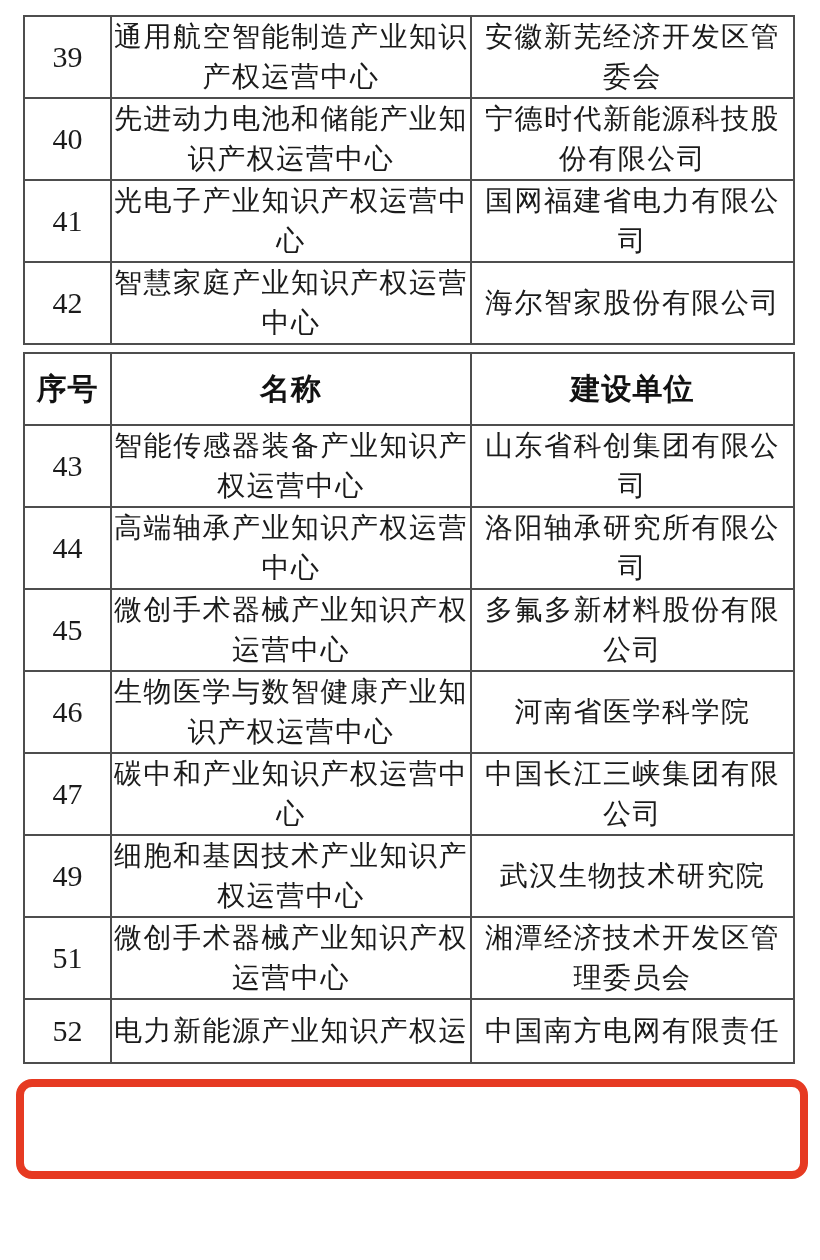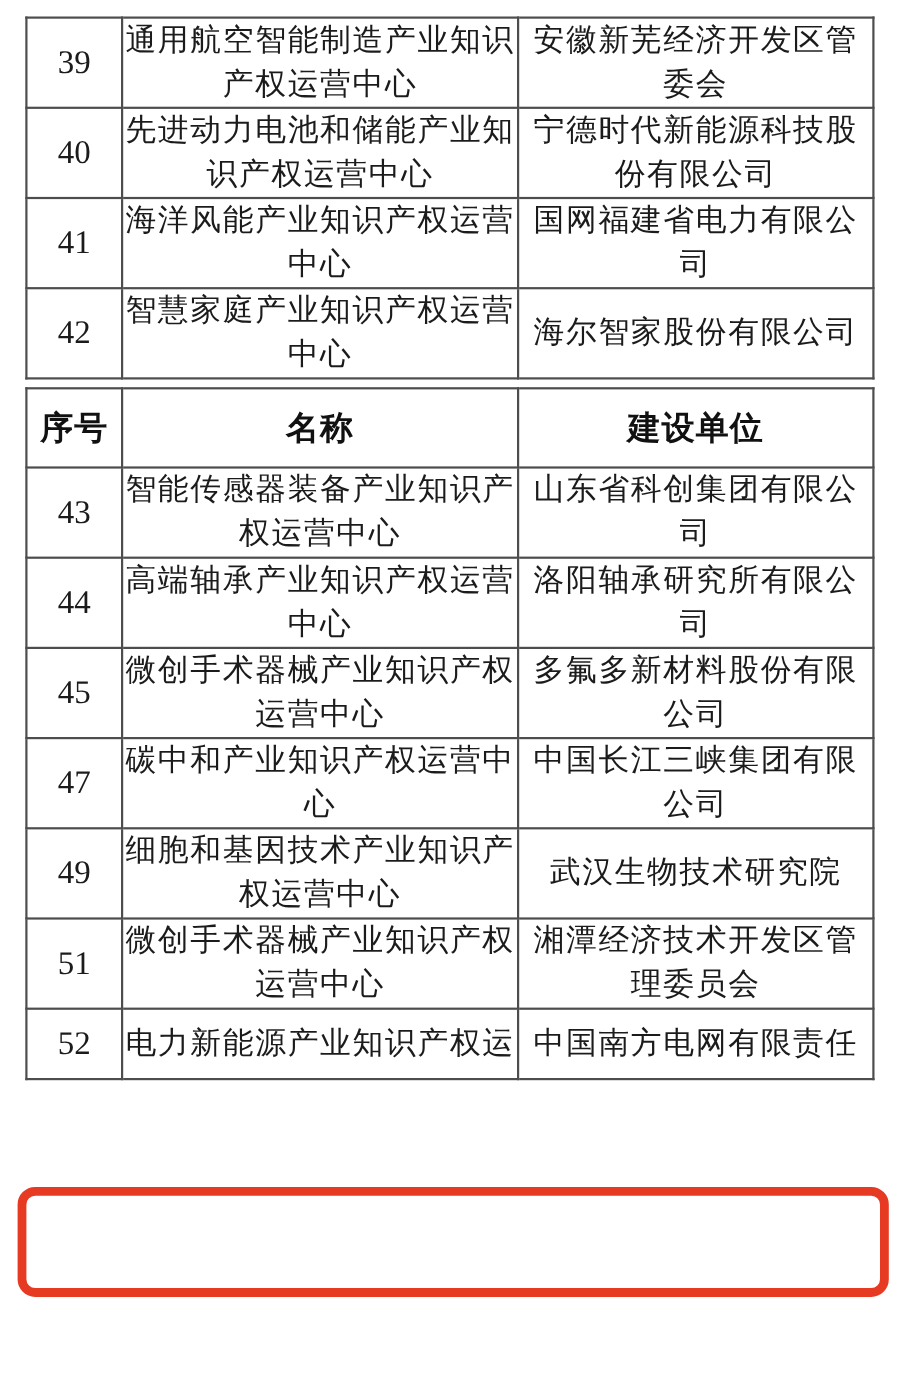--- a/index.html
+++ b/index.html
@@ -84,21 +84,21 @@
           <td class="col-name">通用航空智能制造产业知识产权运营中心</td>
           <td class="col-org">安徽新芜经济开发区管委会</td>
         </tr>
         <tr>
           <td class="col-idx">40</td>
           <td class="col-name">先进动力电池和储能产业知识产权运营中心</td>
           <td class="col-org">宁德时代新能源科技股份有限公司</td>
         </tr>
         <tr>
           <td class="col-idx">41</td>
-          <td class="col-name">海洋风能产业知识产权运营中心</td>
+          <td class="col-name">光电子产业知识产权运营中心</td>
           <td class="col-org">国网福建省电力有限公司</td>
         </tr>
         <tr>
           <td class="col-idx">42</td>
           <td class="col-name">智慧家庭产业知识产权运营中心</td>
           <td class="col-org">海尔智家股份有限公司</td>
         </tr>
       </tbody>
   </table>
 
@@ -125,20 +125,25 @@
           <td class="col-idx">44</td>
           <td class="col-name">高端轴承产业知识产权运营中心</td>
           <td class="col-org">洛阳轴承研究所有限公司</td>
         </tr>
         <tr>
           <td class="col-idx">45</td>
           <td class="col-name">微创手术器械产业知识产权运营中心</td>
           <td class="col-org">多氟多新材料股份有限公司</td>
         </tr>
         <tr>
+          <td class="col-idx">46</td>
+          <td class="col-name">生物医学与数智健康产业知识产权运营中心</td>
+          <td class="col-org">河南省医学科学院</td>
+        </tr>
+        <tr>
           <td class="col-idx">47</td>
           <td class="col-name">碳中和产业知识产权运营中心</td>
           <td class="col-org">中国长江三峡集团有限公司</td>
         </tr>
         <tr>
           <td class="col-idx">49</td>
           <td class="col-name">细胞和基因技术产业知识产权运营中心</td>
           <td class="col-org">武汉生物技术研究院</td>
         </tr>
         <tr>

